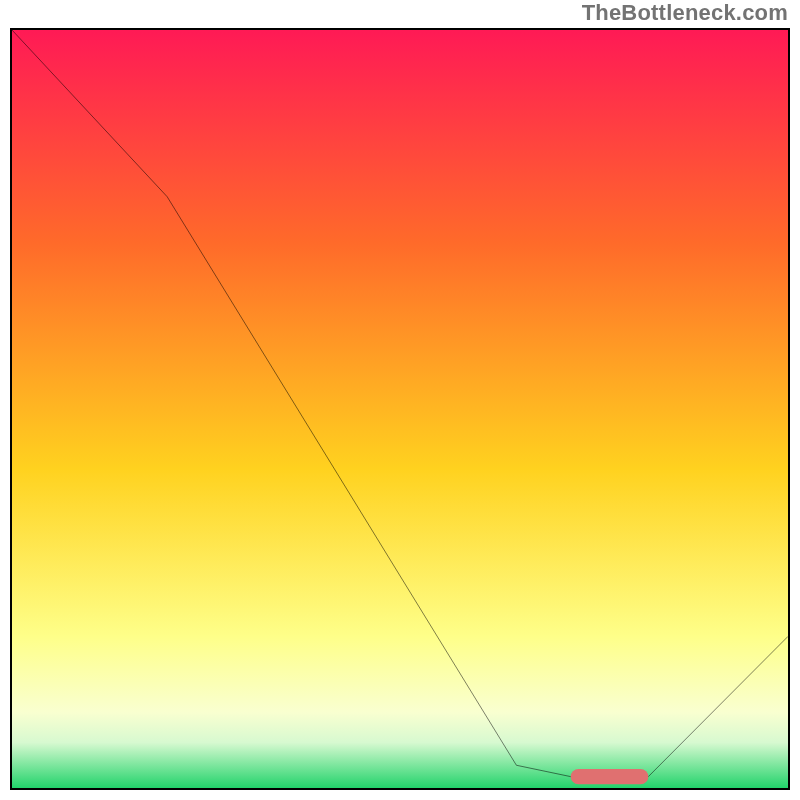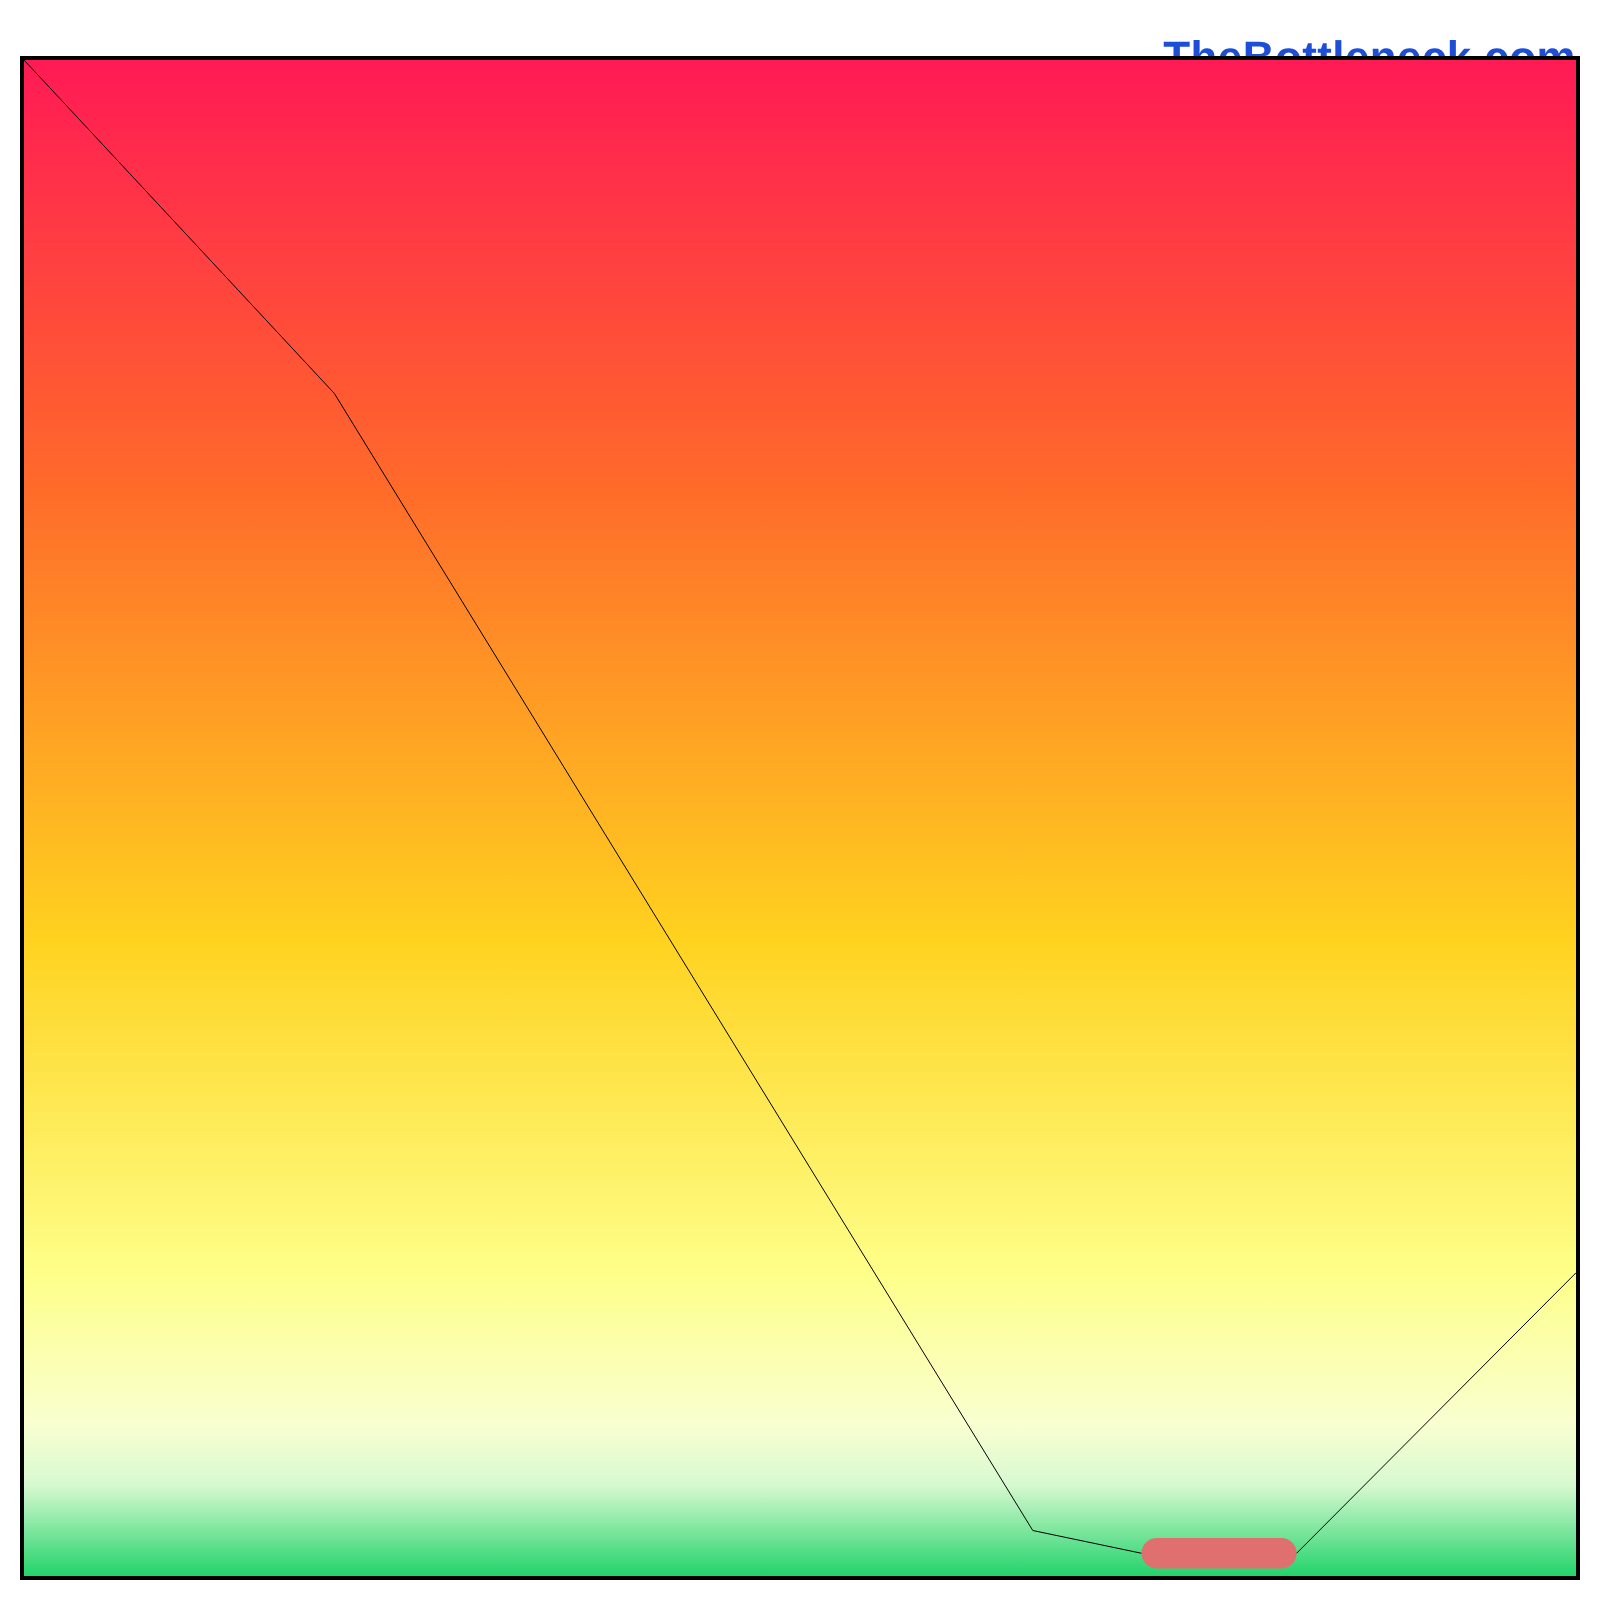--- a/index.html
+++ b/index.html
@@ -15,23 +15,22 @@
     position: relative;
     width: 800px;
     height: 800px;
   }
   .watermark {
     position: absolute;
     top: 0px;
     right: 12px;
     font-size: 22px;
     font-weight: 600;
-    color: #1d4ed8;
+    color: #737373;
     letter-spacing: 0.2px;
-    margin-top: 16px;
   }
   .plot {
     position: absolute;
     left: 10px;
     right: 10px;
     top: 28px;
     bottom: 10px;
     border: 2px solid #000;
     box-sizing: border-box;
     overflow: hidden;

